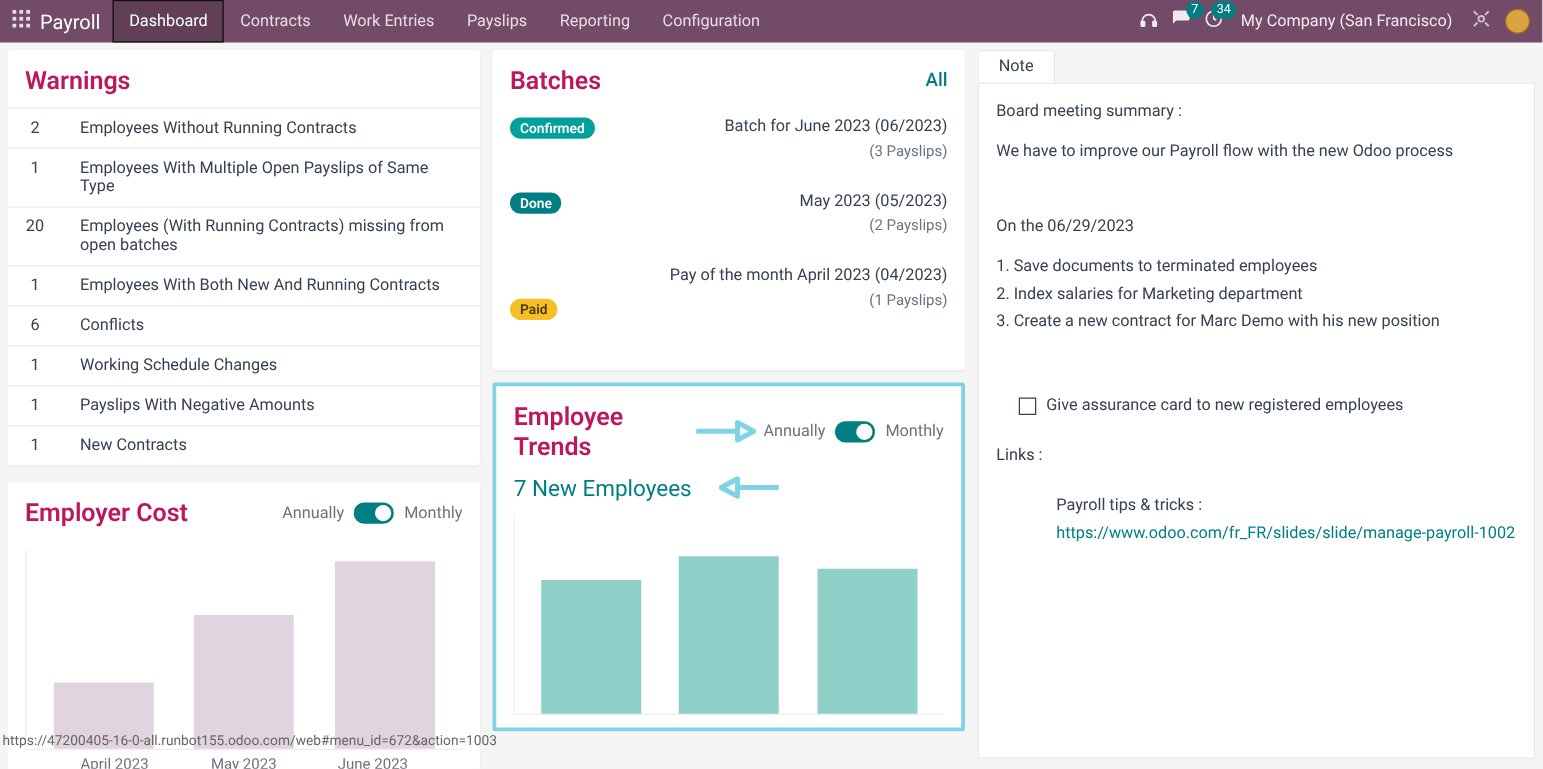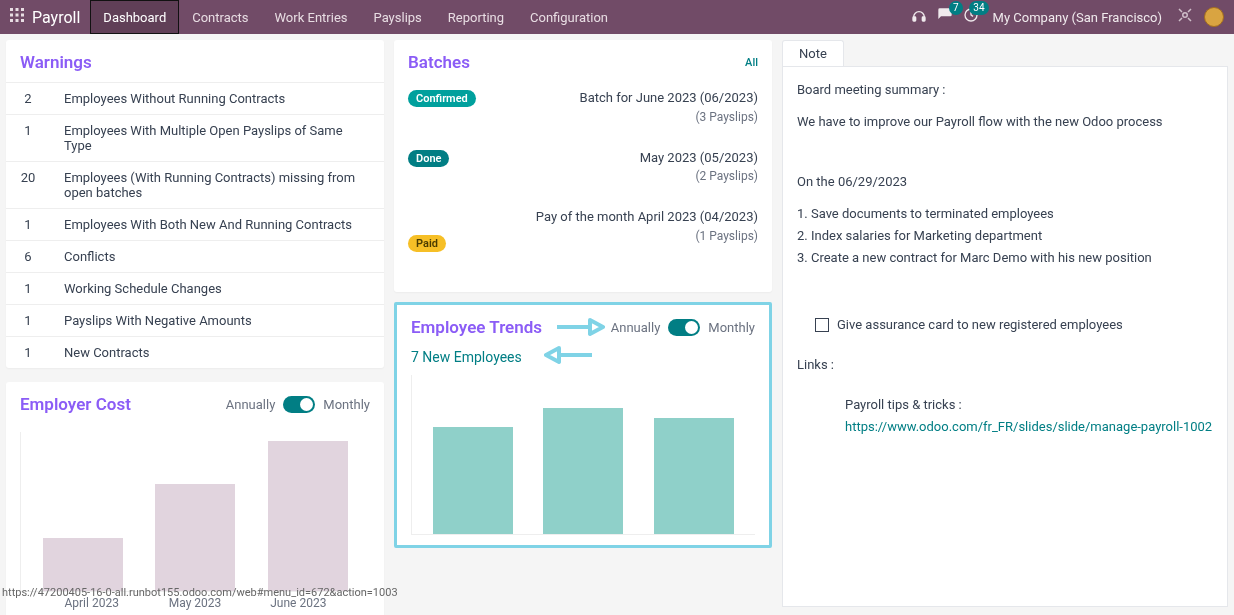--- a/index.html
+++ b/index.html
@@ -66,29 +66,29 @@
   .col-left { width: 384px; padding: 6px 0 6px 6px; display:flex; flex-direction:column; gap:14px; }
   .col-mid  { width: 378px; padding: 6px 0; display:flex; flex-direction:column; gap:10px; }
   .col-right{ flex:1; padding: 6px 6px 6px 0; }
   
   .card {
     background:#fff;
     border-radius:3px;
     box-shadow:0 1px 2px rgba(0,0,0,.04);
   }
   .card-title {
-    font-size:17px; font-weight:600; color:#8b5cf6;
+    font-size:20px; font-weight:600; color:#be185d;
     padding: 12px 14px 10px;
   }
   .card-header-row {
     display:flex; align-items:center; justify-content:space-between;
     padding: 12px 14px 8px;
   }
   .card-header-row .card-title { padding:0; }
-  .link-all { color:#017e84; font-weight:500; cursor:pointer; font-size:11px; }
+  .link-all { color:#017e84; font-weight:500; cursor:pointer; font-size:15px; }
   
   .wtable { width:100%; border-collapse:collapse; }
   .wtable td {
     border-top:1px solid #eee;
     padding:8px 14px;
     font-size:13px;
     vertical-align:top;
   }
   .wtable td.count { width:44px; text-align:center; color:#374151;}
   .wtable td.label { color:#374151; cursor:pointer; }
@@ -149,21 +149,21 @@
   .bar-teal { background:#8fd0c9; }
   .bar-labels { display:flex; justify-content:space-around; padding:4px 20px 10px; }
   .bar-label { font-size:12px; color:#6b7280; text-align:center; flex:1;}
   
   .highlight-box {
     border:3px solid #7fd3e6;
     border-radius:2px;
     background:#fff;
     padding-bottom:8px;
   }
-  .new-emp-link { color:#017e84; font-size:14px; padding:4px 14px 0; cursor:pointer; }
+  .new-emp-link { color:#017e84; font-size:18px; padding:4px 14px 0; cursor:pointer; }
   
   .arrow {
     display:inline-block; vertical-align:middle;
     width:50px; height:20px; position:relative;
   }
   .arrow svg { position:absolute; inset:0; }
   
   .note-tab {
     display:inline-block;
     padding:5px 16px;

